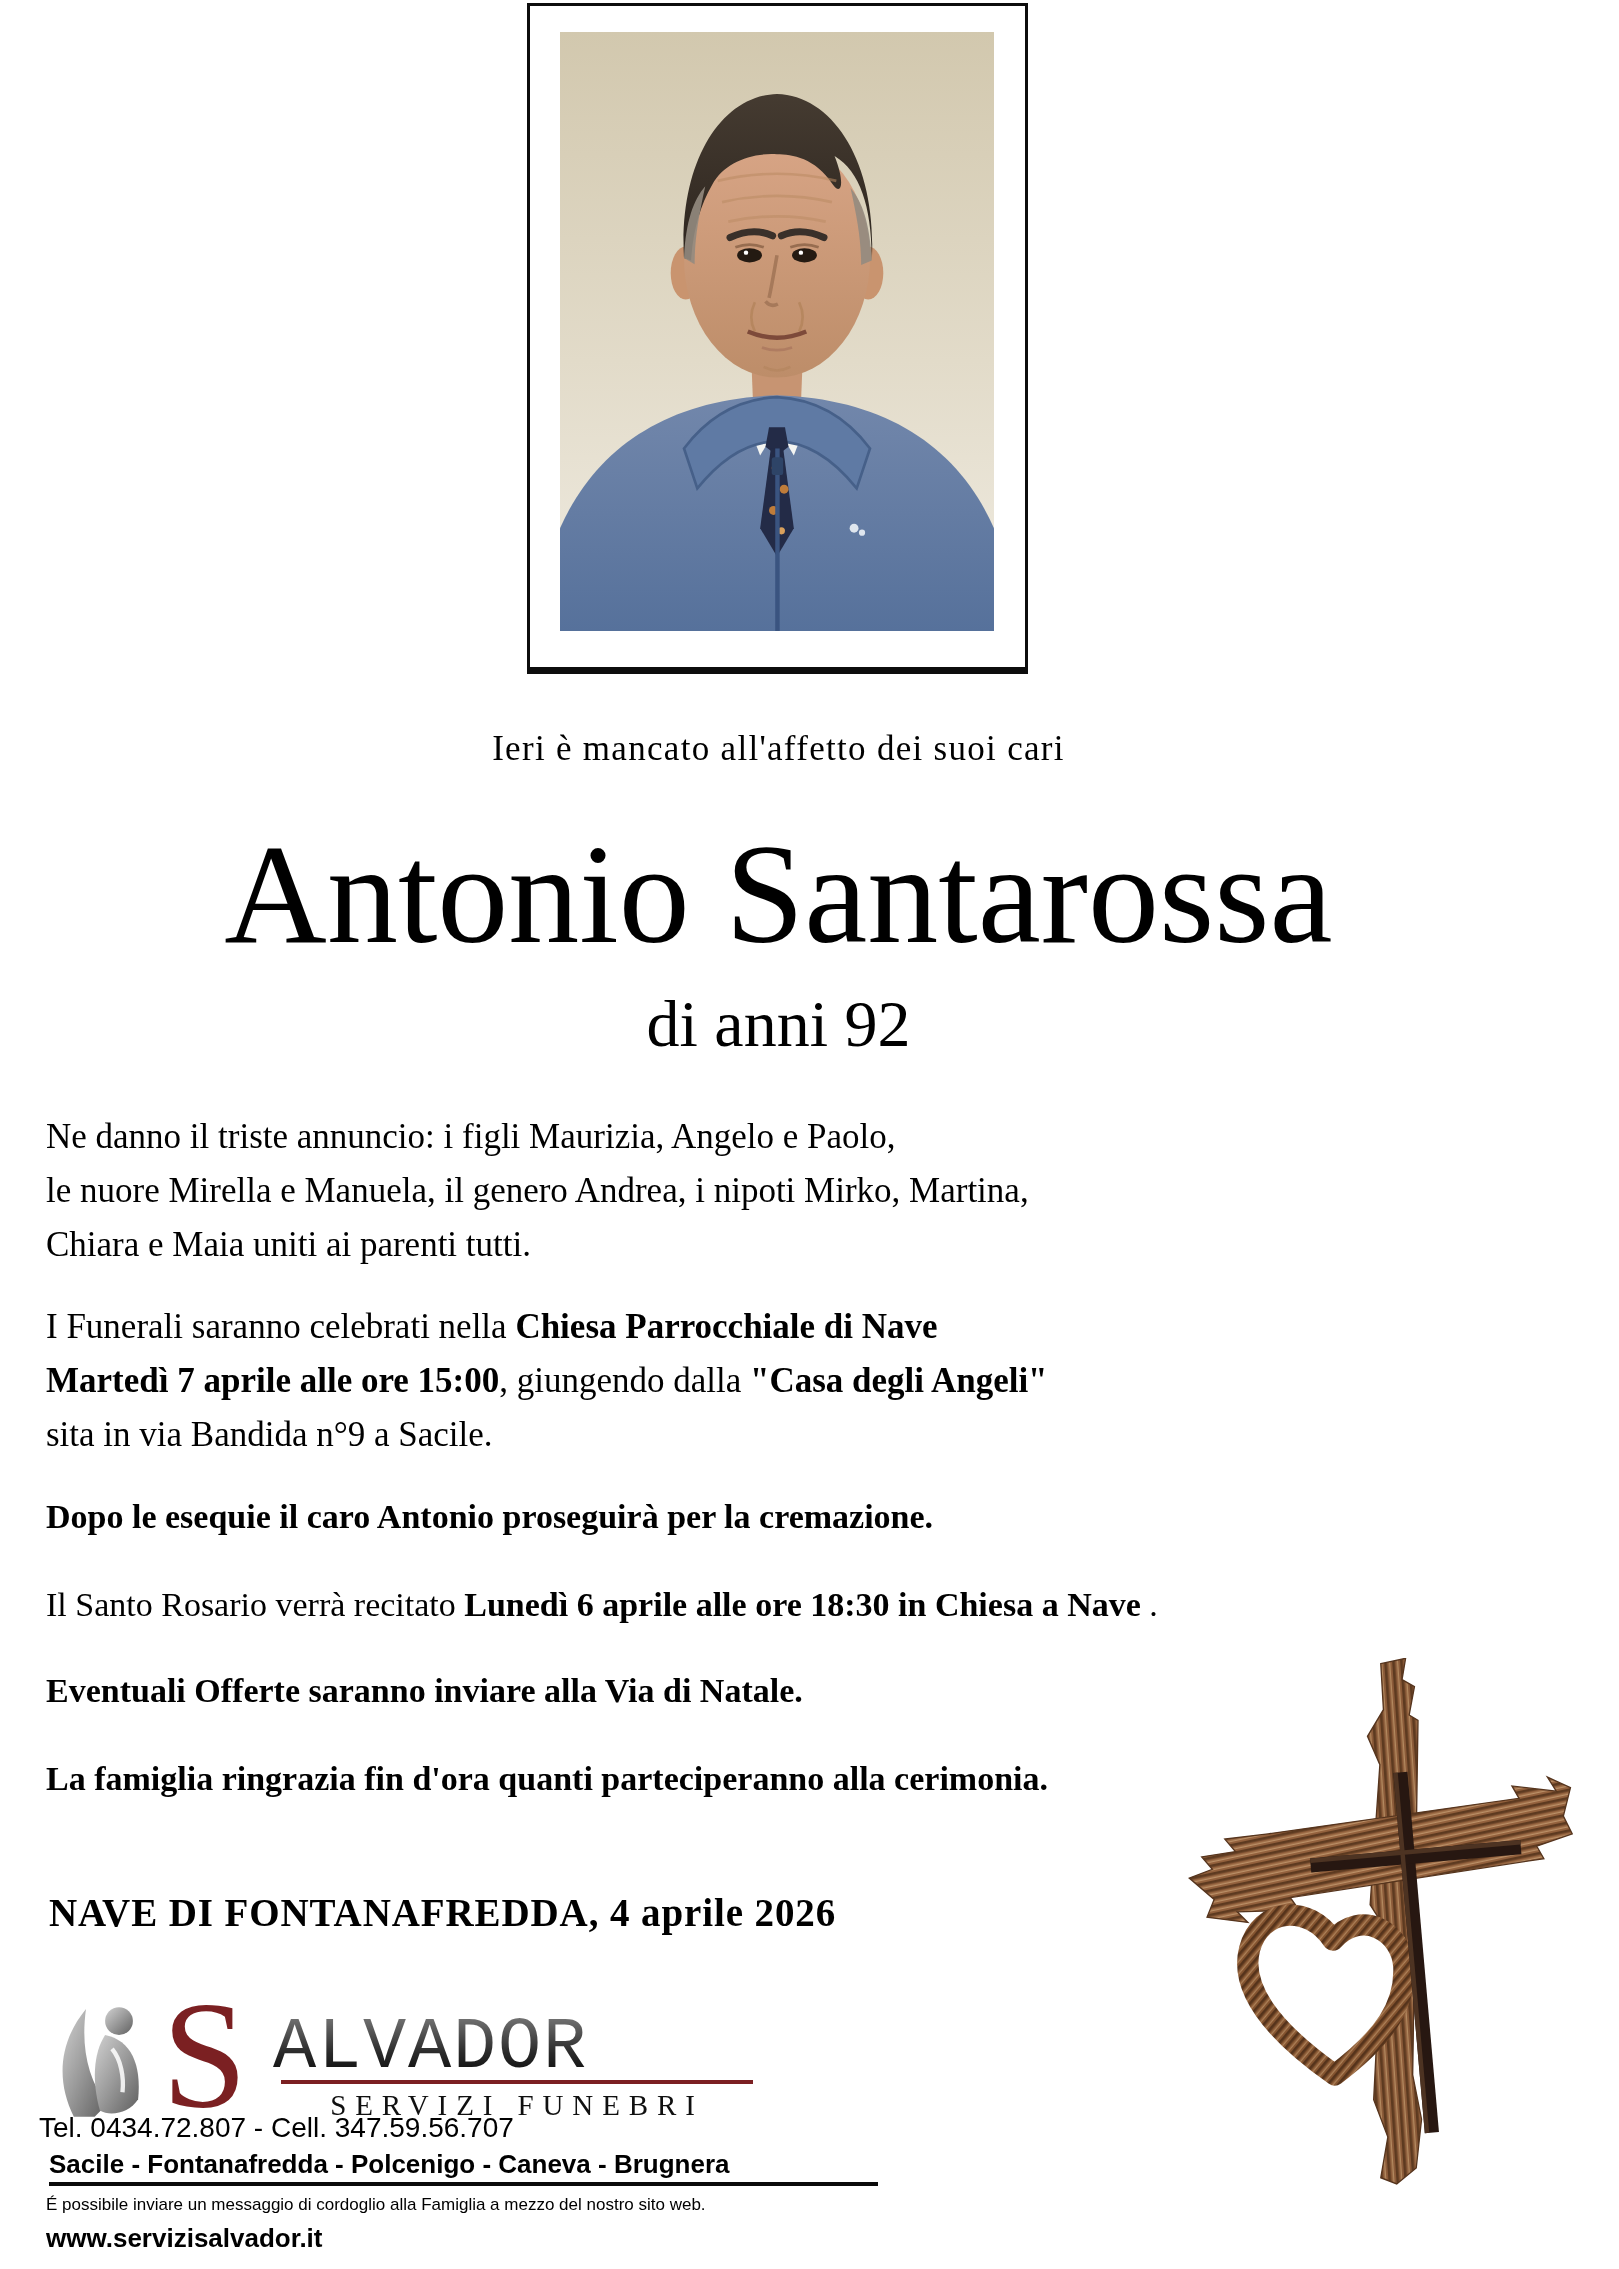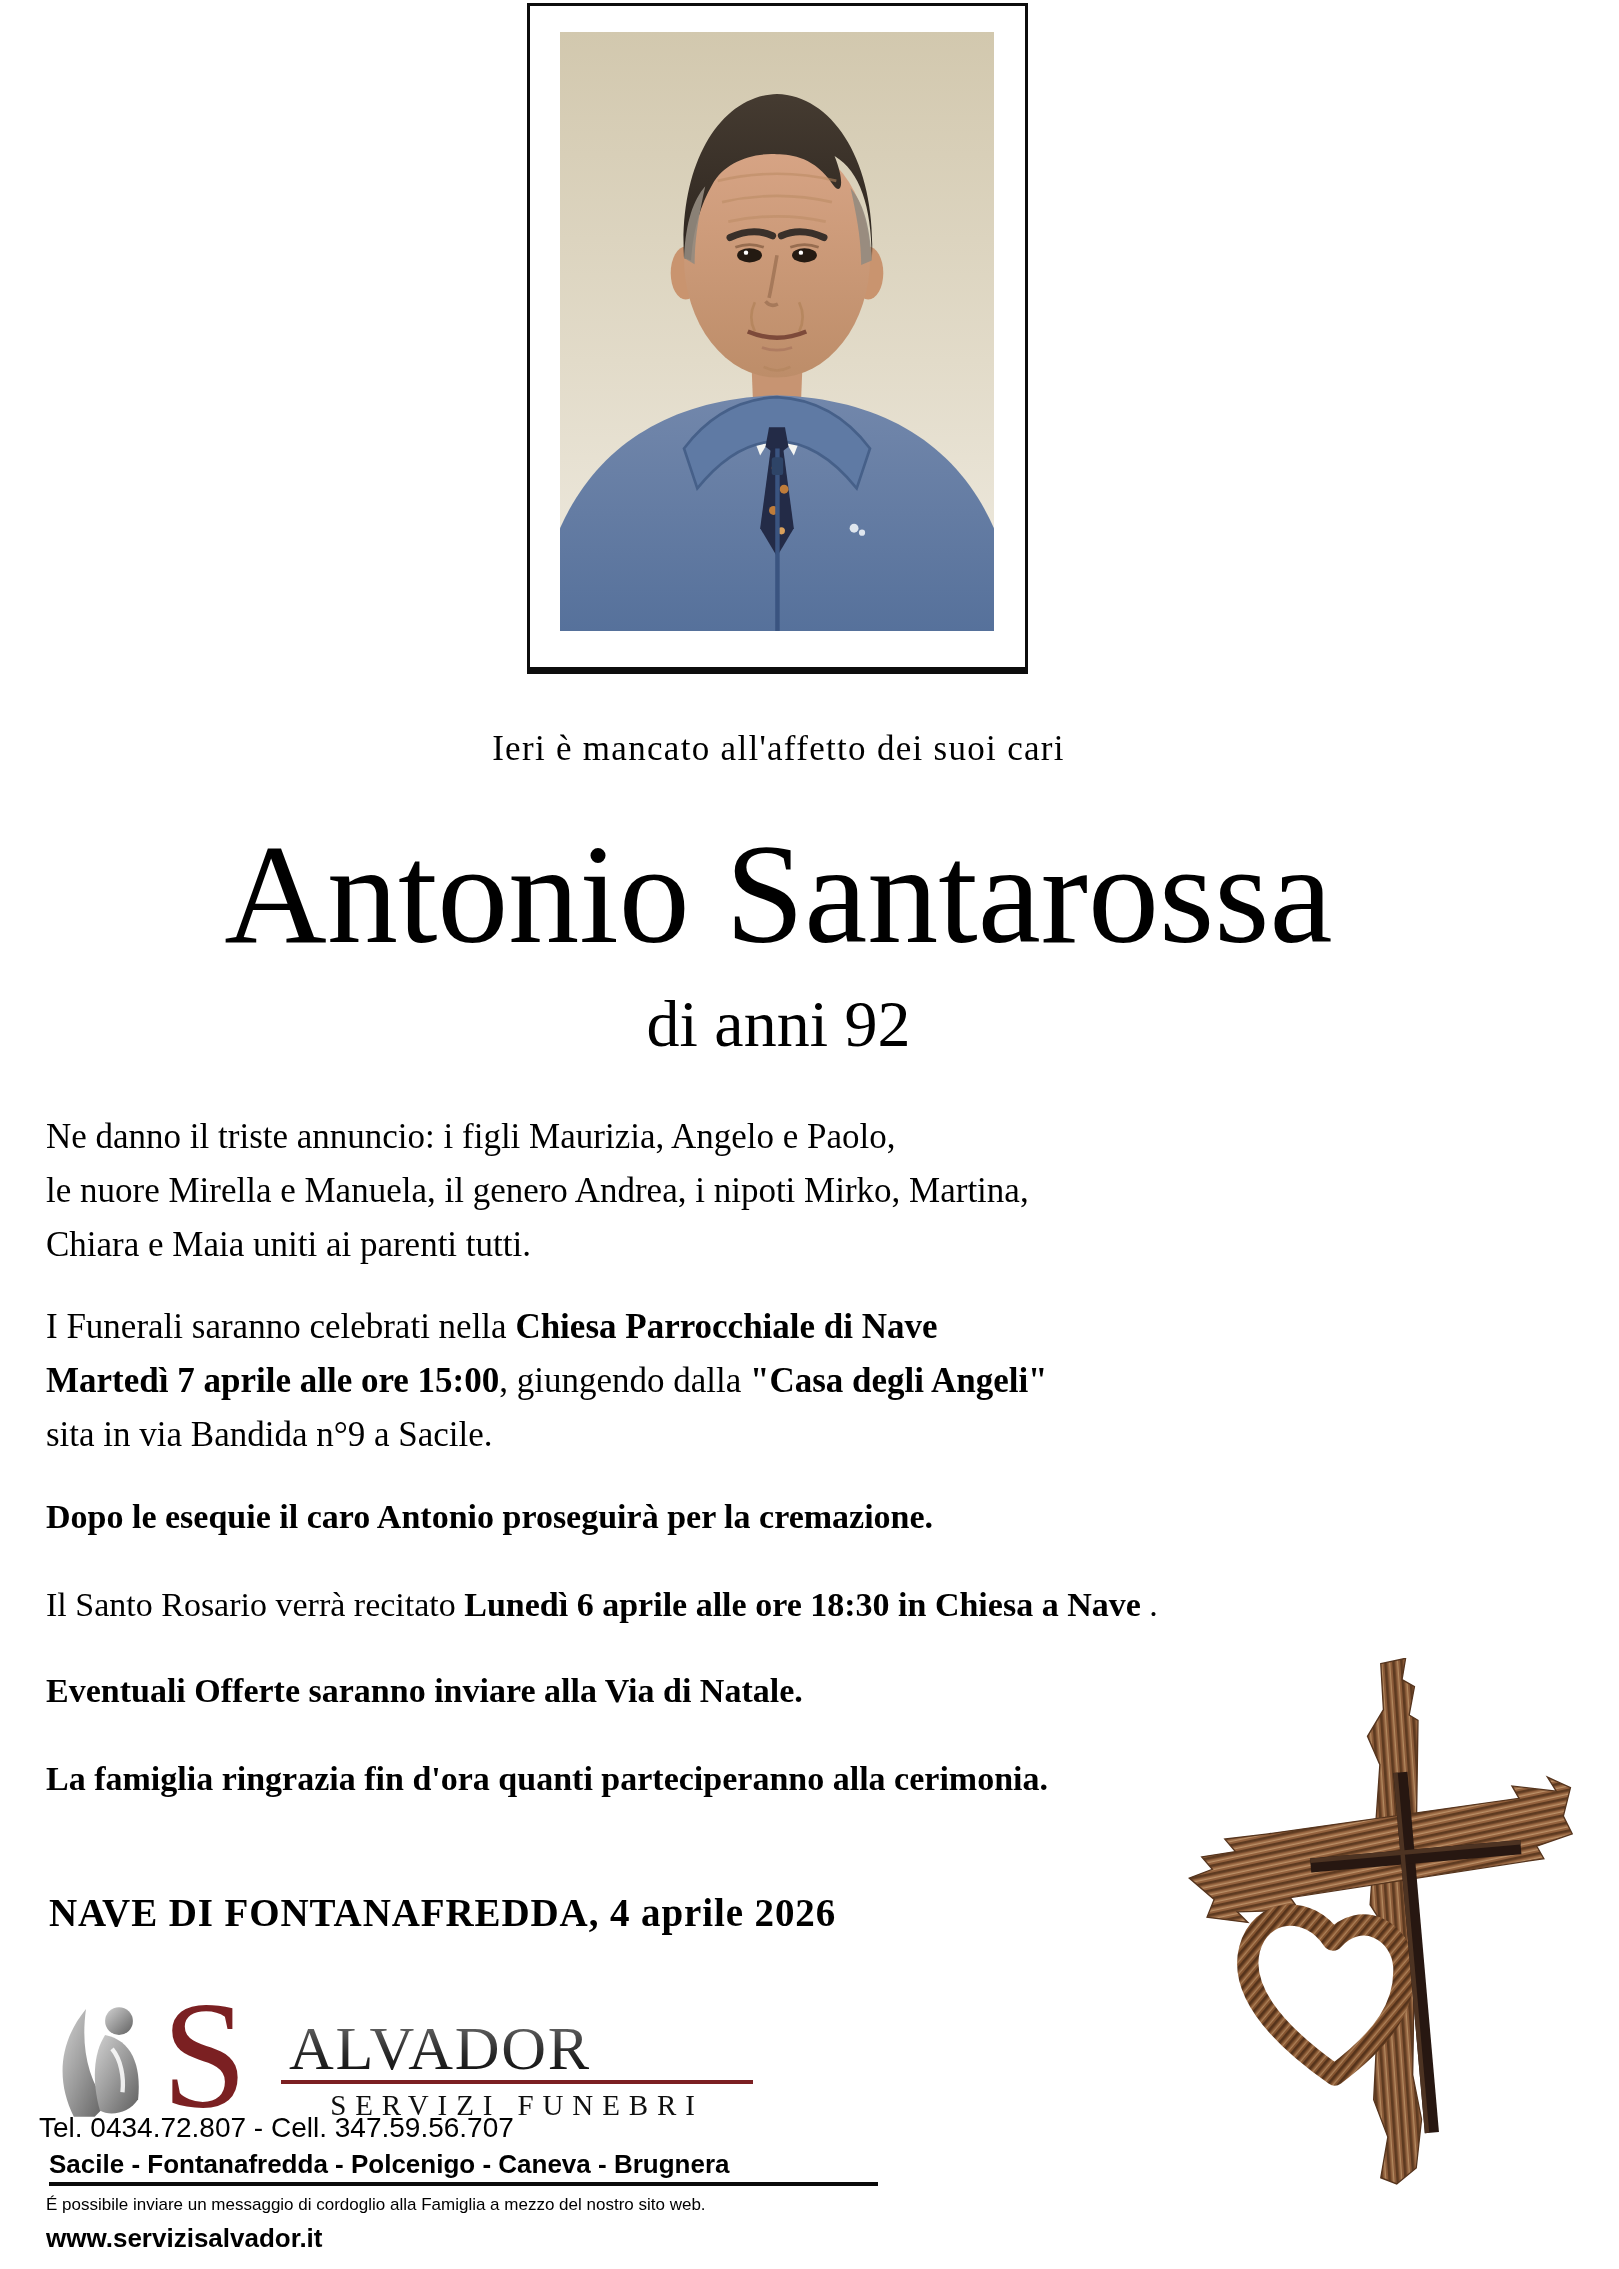--- a/index.html
+++ b/index.html
@@ -24,24 +24,24 @@
   .funeral{position:absolute;left:46px;top:1300px;font-size:35px;line-height:54px;}
   .statement{position:absolute;left:46px;font-size:34px;font-weight:bold;}
   .st-0{top:1498px;} .st-1{top:1586px;font-weight:normal;} .st-2{top:1672px;} .st-3{top:1760px;text-align:center;}
   .place-date{position:absolute;left:49px;top:1890px;font-size:39px;font-weight:bold;letter-spacing:0.9px;}
 
   
   .brand{position:absolute;left:49px;top:1991px;width:709px;height:133px;}
   .angel{position:absolute;left:0;top:3.5px;width:140px;height:126px;}
   .brand-s{position:absolute;left:113px;top:-12.4px;font-size:153px;line-height:153px;
            color:#7b2022;font-family:"Liberation Serif",serif;}
-  .brand-rest{position:absolute;left:240px;top:8.9px;font-size:62px;line-height:96px;
+  .brand-rest{position:absolute;left:224px;top:8.9px;font-size:72px;line-height:96px;
               letter-spacing:1.8px;background:linear-gradient(#8c8c8c 5%,#2a2a2a 55%,#000 90%);
               -webkit-background-clip:text;background-clip:text;color:transparent;
-              text-shadow:none;font-family:Liberation Serif, serif;}
+              text-shadow:none;font-family:Liberation Mono, monospace;}
   .brand-rule{position:absolute;left:232px;top:89px;width:472px;height:4.4px;background:#7b2022;}
   .brand-tag{position:absolute;left:232px;top:98px;width:472px;text-align:center;
              font-size:29px;letter-spacing:8.9px;color:#101010;}
 
   .sans{font-family:"Liberation Sans",sans-serif;}
   .tel{position:absolute;left:39px;top:2112px;font-size:28px;font-weight:normal;}
   .areas{position:absolute;left:49px;top:2149px;font-size:26px;font-weight:bold;}
   .sep-rule{position:absolute;left:49px;top:2182px;width:829px;height:4.4px;background:#0a0a0a;}
   .foot-msg{position:absolute;left:46px;top:2195px;font-size:17px;}
   .foot-web{position:absolute;left:46px;top:2223px;font-size:26px;font-weight:bold;}

